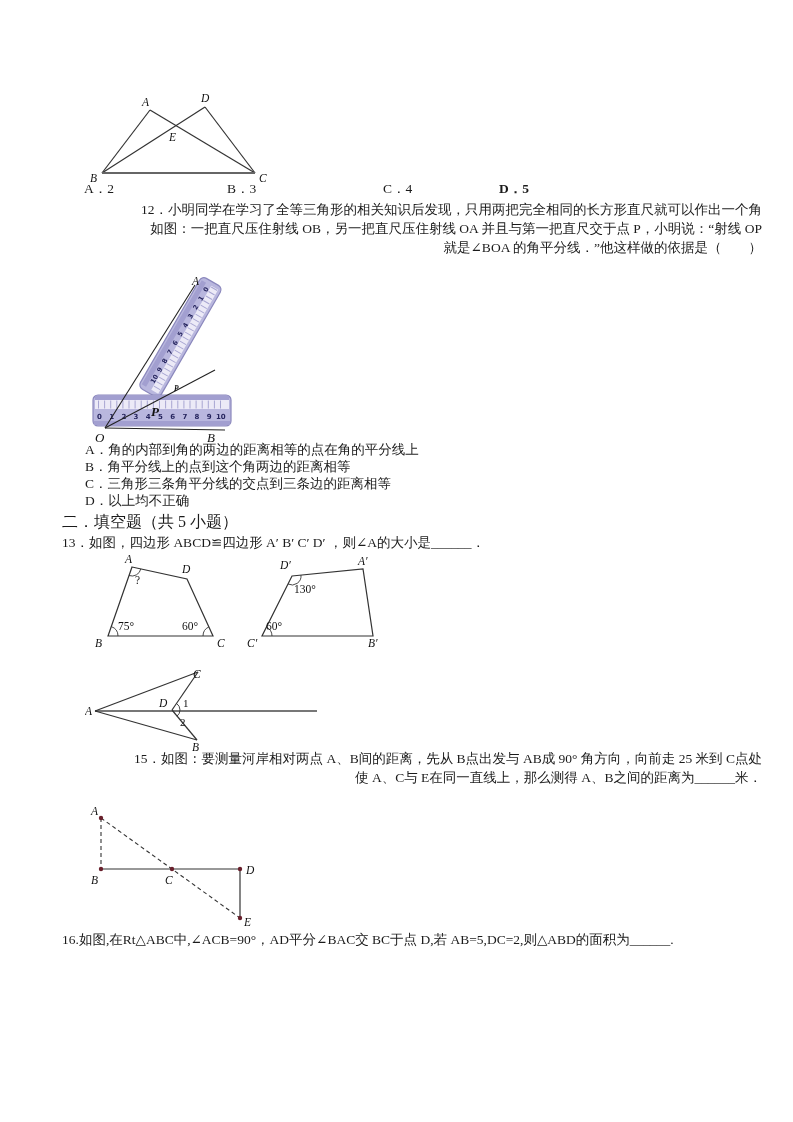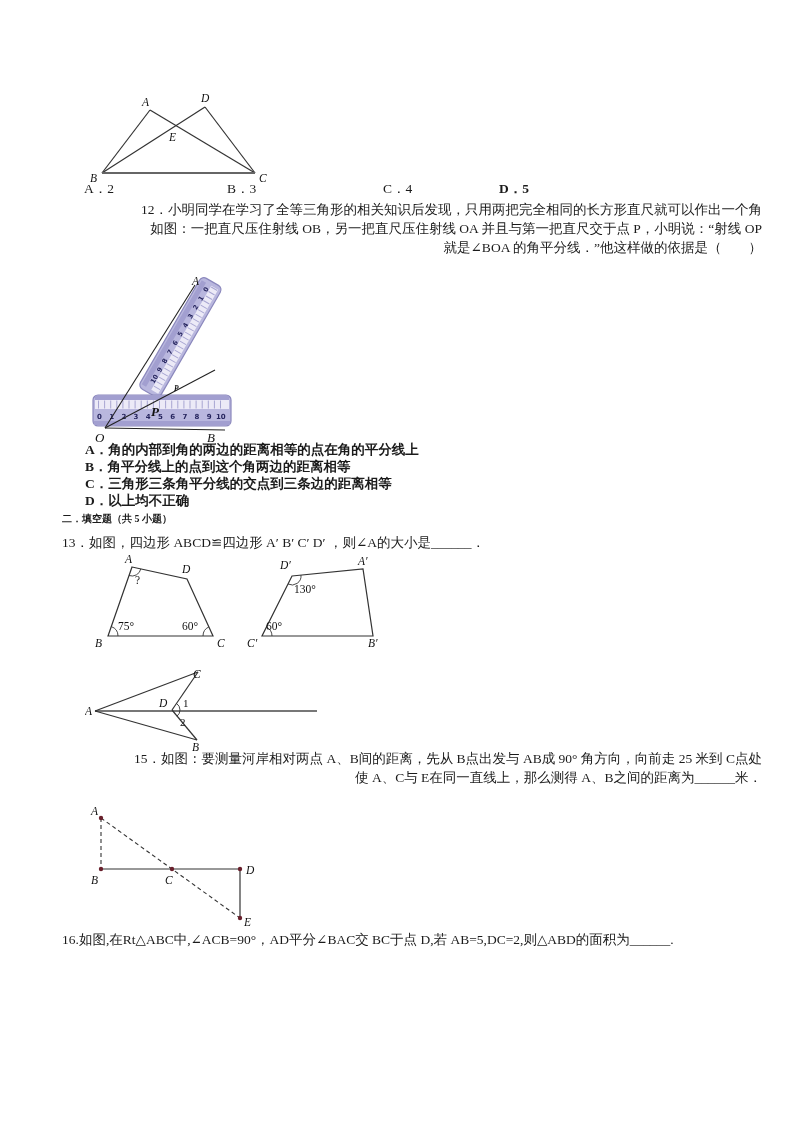--- a/index.html
+++ b/index.html
@@ -3,21 +3,21 @@
 <meta charset="utf-8">
 <style>
   html,body{margin:0;padding:0;background:#fff;}
   .page{position:relative;width:793px;height:1122px;background:#ffffff;overflow:hidden;
         font-family:"Liberation Serif","DejaVu Serif",serif;color:#1b1b1b;font-size:13.5px;}
   .abs{position:absolute;}
   .tline{white-space:nowrap;line-height:19px;}
   .qblock div{line-height:19px;white-space:nowrap;text-align:right;}
   .qblock .cont{padding-left:23px;}
   .optblock div{line-height:17px;white-space:nowrap;}
-  .sechead{font-weight:bold;font-size:10px;white-space:nowrap;}
+  .sechead{font-weight:normal;font-size:16px;white-space:nowrap;}
   .ansrow span{position:absolute;white-space:nowrap;}
   svg{display:block;}
   .geoline{stroke:#333;stroke-width:1.2;fill:none;}
   .baseline{stroke:#666;stroke-width:2;fill:none;}
   .grayline{stroke:#777;stroke-width:2;fill:none;}
   .dash{stroke:#333;stroke-width:1.1;fill:none;stroke-dasharray:4 3;}
   .arc{stroke:#333;stroke-width:0.9;fill:none;}
   .svglabel{font:italic 11.5px "Liberation Serif","DejaVu Serif",serif;fill:#111;}
   .svgnum{font:11px "Liberation Serif",serif;fill:#111;}
   .ang{font:11.5px "Liberation Serif",serif;fill:#111;}
@@ -109,21 +109,21 @@
       <line class="ray" x1="20" y1="153" x2="130" y2="95"></line>
       <line class="ray" x1="20" y1="153" x2="140" y2="155"></line>
     </g>
     <text class="svglabel" x="107" y="10">A</text>
     <text class="svglabel" style="font-size:13px;" x="10" y="167">O</text>
     <text class="svglabel" style="font-size:13px;" x="122" y="167">B</text>
     <text class="bigP" x="66" y="141">P</text>
     <text class="smallP" x="89" y="116">P</text>
   </svg>
 
-  <div class="abs optblock" style="left:85px;top:441px;font-weight:bold;">
+  <div class="abs optblock" style="left:85px;top:441px;">
     <div>A．角的内部到角的两边的距离相等的点在角的平分线上</div>
     <div>B．角平分线上的点到这个角两边的距离相等</div>
     <div>C．三角形三条角平分线的交点到三条边的距离相等</div>
     <div>D．以上均不正确</div>
   </div>
 
   <div class="abs sechead" style="left:62px;top:512px;">二．填空题（共 5 小题）</div>
 
   <div class="abs tline" style="left:62px;top:533px;">13．如图，四边形 ABCD≌四边形 A′ B′ C′ D′ ，则∠A的大小是______．</div>
 

